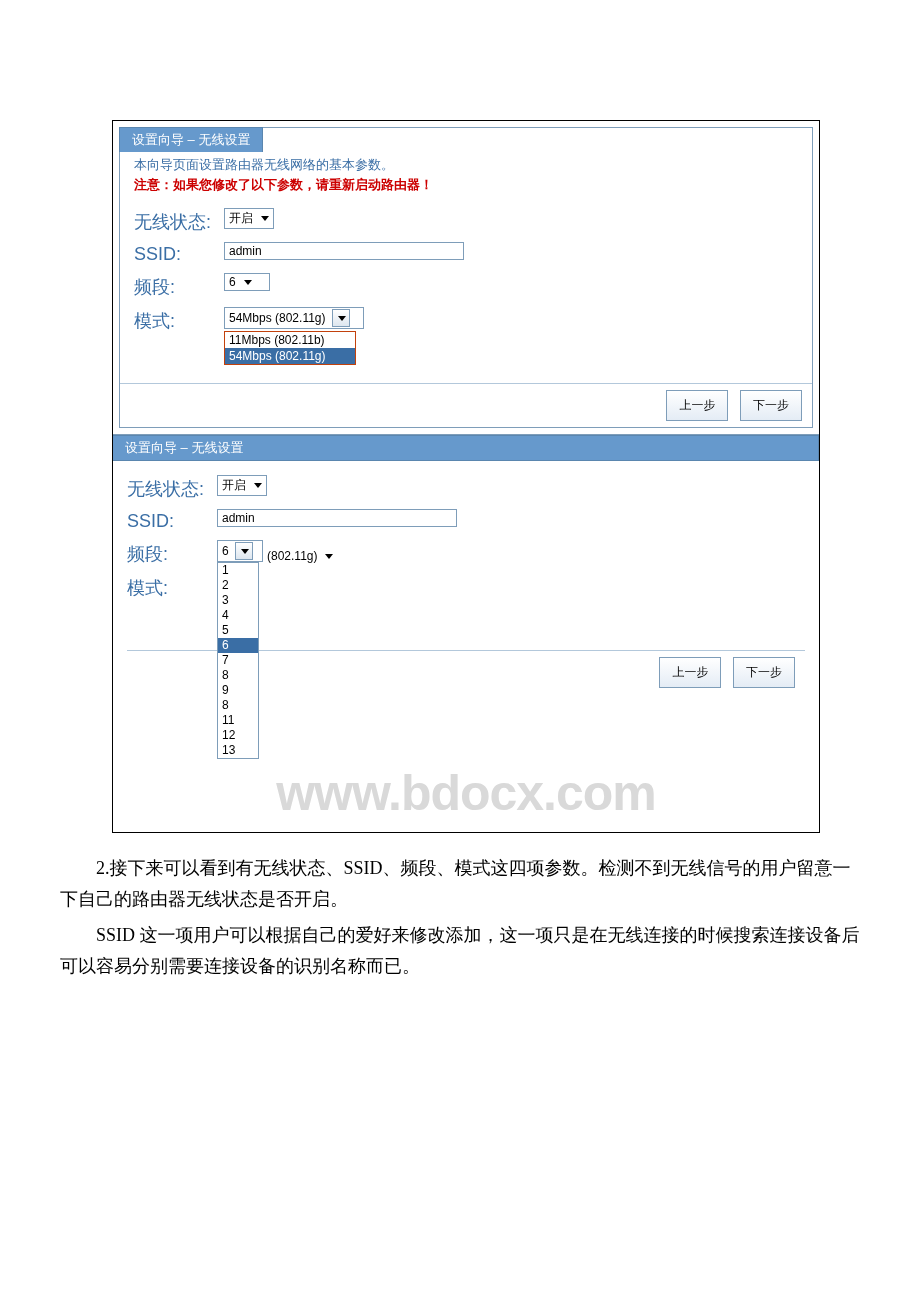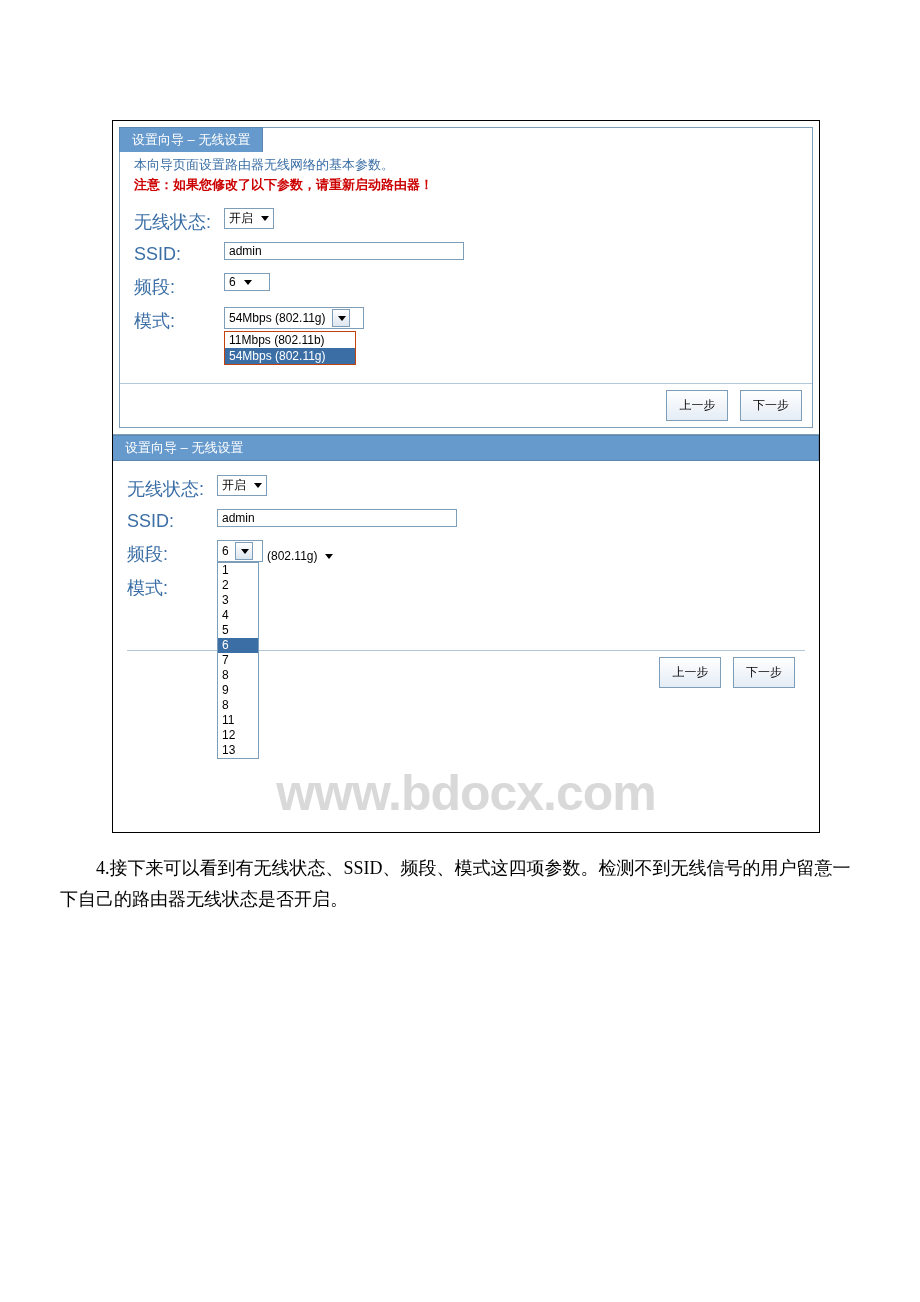--- a/index.html
+++ b/index.html
@@ -322,16 +322,17 @@
       </div>
     </div>
 
     <div class="watermark">
       <span>www.bdocx.com</span>
     </div>
 
   </div>
 
   <div class="prose">
-    <p>4.接下来可以看到有无线状态、SSID、频段、模式这四项参数。检测不到无线信号的用户留意一下自己的路由器无线状态是否开启。</p>
+    <p>2.接下来可以看到有无线状态、SSID、频段、模式这四项参数。检测不到无线信号的用户留意一下自己的路由器无线状态是否开启。</p>
+    <p>SSID 这一项用户可以根据自己的爱好来修改添加，这一项只是在无线连接的时候搜索连接设备后可以容易分别需要连接设备的识别名称而已。</p>
   </div>
 
 </div>
 
 </body></html>

